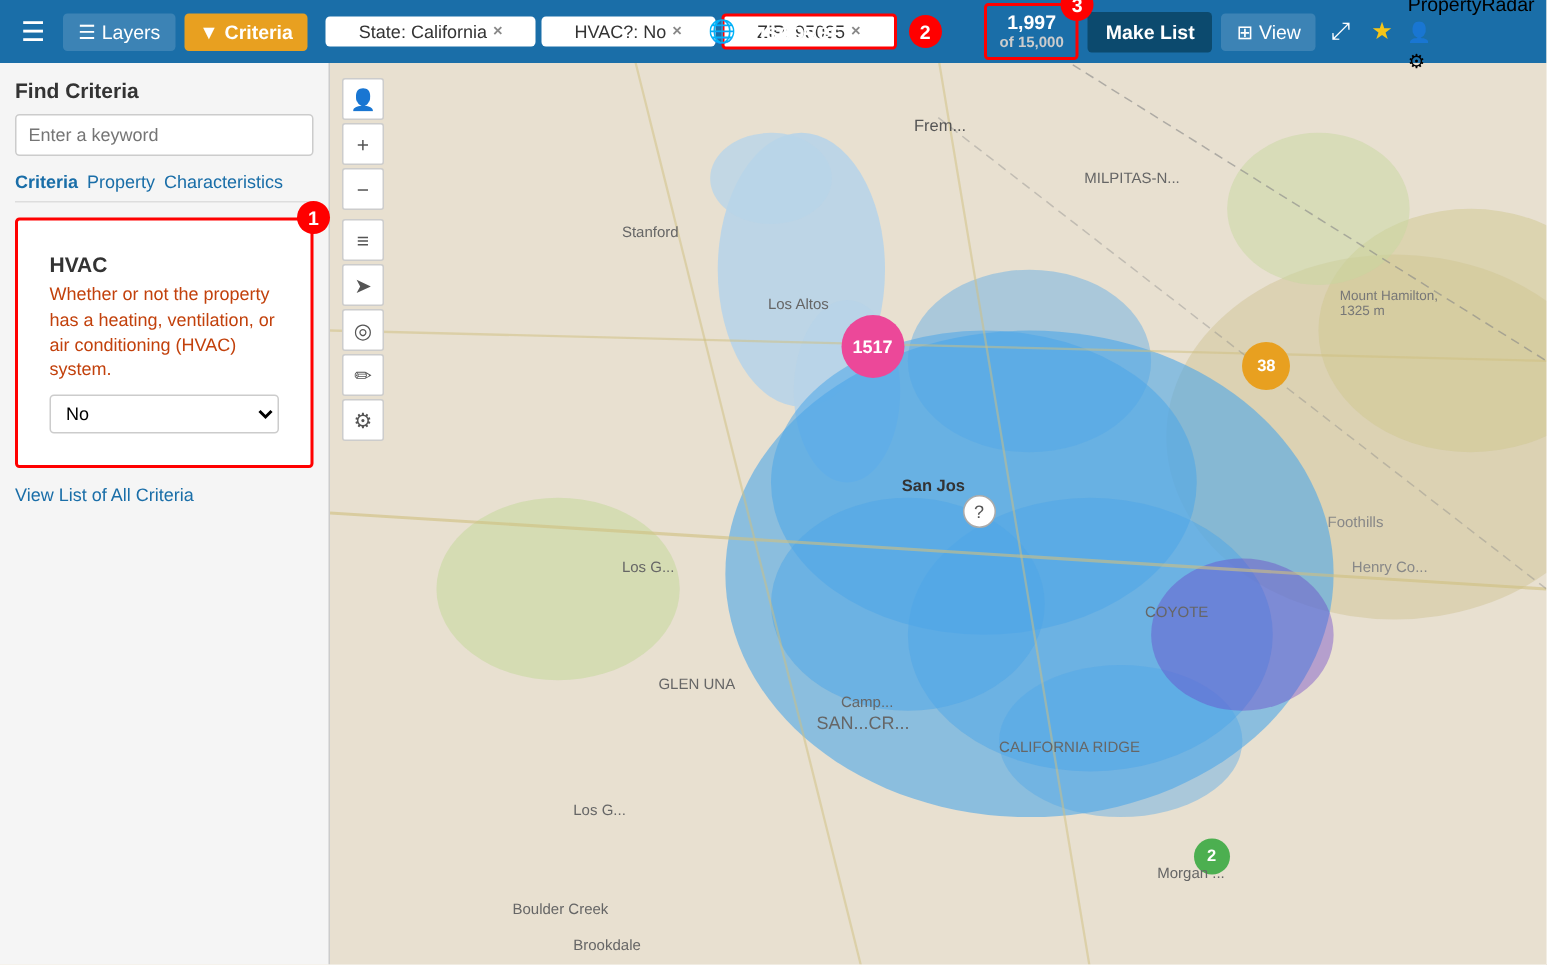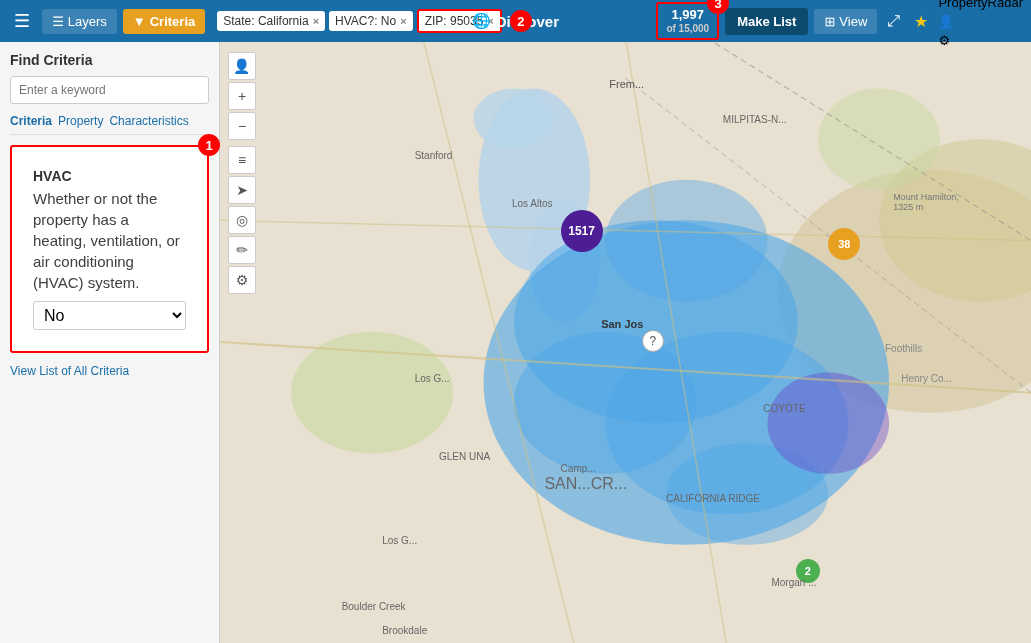--- a/index.html
+++ b/index.html
@@ -63,21 +63,21 @@
       align-items: center;
       gap: 4px;
       flex: 1;
       margin-left: 6px;
     }
     .filter-tag {
       display: flex;
       align-items: center;
       background: white;
       border-radius: 3px;
-      padding: 3px 6px;
+      padding: 3px 22px;
       font-size: 12px;
       gap: 4px;
       color: #333;
     }
     .filter-tag .close-x {
       color: #888;
       cursor: pointer;
       font-size: 11px;
       font-weight: bold;
     }
@@ -199,31 +199,31 @@
       background: white;
       margin-bottom: 10px;
     }
     .criteria-title {
       font-size: 14px;
       font-weight: bold;
       color: #333;
       margin-bottom: 4px;
     }
     .criteria-desc {
-      font-size: 15px;
-      color: #404040;
+      font-size: 12px;
+      color: #c2410c;
       margin-bottom: 8px;
       line-height: 1.4;
     }
     .criteria-select {
       width: 100%;
       padding: 4px 6px;
       border: 1px solid #ccc;
       border-radius: 3px;
-      font-size: 16px;
+      font-size: 12px;
       background: white;
       cursor: pointer;
     }
     .view-all-link {
       color: #1a6ea8;
       font-size: 12px;
       cursor: pointer;
       text-decoration: none;
     }
 
@@ -435,21 +435,21 @@
       <button class="map-tool-btn" title="Street View">👤</button>
       <button class="map-tool-btn" title="Zoom In">+</button>
       <button class="map-tool-btn" title="Zoom Out">−</button>
       <button class="map-tool-btn separator" title="Layers">≡</button>
       <button class="map-tool-btn" title="Navigate">➤</button>
       <button class="map-tool-btn" title="My Location">◎</button>
       <button class="map-tool-btn" title="Draw">✏</button>
       <button class="map-tool-btn" title="Settings">⚙</button>
     </div>
 
-    <div class="map-marker" style="top:28%; left:42%; width:42px; height:42px; background:#4c1d95; font-size:12px;">
+    <div class="map-marker" style="top:28%; left:42%; width:42px; height:42px; background:#ec4899; font-size:12px;">
       <span>1517</span>
     </div>
     <div class="map-marker" style="top:31%; left:75%; width:32px; height:32px; background:#e8a020; font-size:11px;">
       <span>38</span>
     </div>
     <div class="map-marker" style="top:86%; left:71%; width:24px; height:24px; background:#4caf50; font-size:11px;">
       <span>2</span>
     </div>
 
     <div style="position:absolute; top:6%; left:48%; font-size:11px; color:#555; pointer-events:none;">Frem...</div>
@@ -461,19 +461,19 @@
     <div style="position:absolute; top:60%; left:67%; font-size:10px; color:#666; pointer-events:none;">COYOTE</div>
     <div style="position:absolute; top:12%; left:62%; font-size:10px; color:#666; pointer-events:none;">MILPITAS-N...</div>
     <div style="position:absolute; top:75%; left:55%; font-size:10px; color:#666; pointer-events:none;">CALIFORNIA RIDGE</div>
     <div style="position:absolute; top:50%; left:82%; font-size:10px; color:#888; pointer-events:none;">Foothills</div>
     <div style="position:absolute; top:25%; left:83%; font-size:9px; color:#777; pointer-events:none;">Mount Hamilton,<br>1325 m</div>
     <div style="position:absolute; top:89%; left:68%; font-size:10px; color:#666; pointer-events:none;">Morgan ...</div>
     <div style="position:absolute; top:93%; left:15%; font-size:10px; color:#666; pointer-events:none;">Boulder Creek</div>
     <div style="position:absolute; top:97%; left:20%; font-size:10px; color:#666; pointer-events:none;">Brookdale</div>
     <div style="position:absolute; top:82%; left:20%; font-size:10px; color:#666; pointer-events:none;">Los G...</div>
     <div style="position:absolute; top:68%; left:27%; font-size:10px; color:#666; pointer-events:none;">GLEN UNA</div>
-    <div style="position:absolute; top:72%; left:40%; font-size:16px; color:#666; pointer-events:none;">SAN...CR...</div>
+    <div style="position:absolute; top:72%; left:40%; font-size:12px; color:#666; pointer-events:none;">SAN...CR...</div>
     <div style="position:absolute; top:78%; left:55%; font-size:10px; color:#888; pointer-events:none;"></div>
     <div style="position:absolute; top:55%; left:84%; font-size:10px; color:#888; pointer-events:none;">Henry Co...</div>
 
     <div style="position:absolute; top:48%; left:52%; width:22px; height:22px; border-radius:50%; background:white; border:1px solid #aaa; display:flex; align-items:center; justify-content:center; font-size:12px; color:#555; cursor:pointer;">?</div>
   </div>
 </div>
 
 </body></html>

